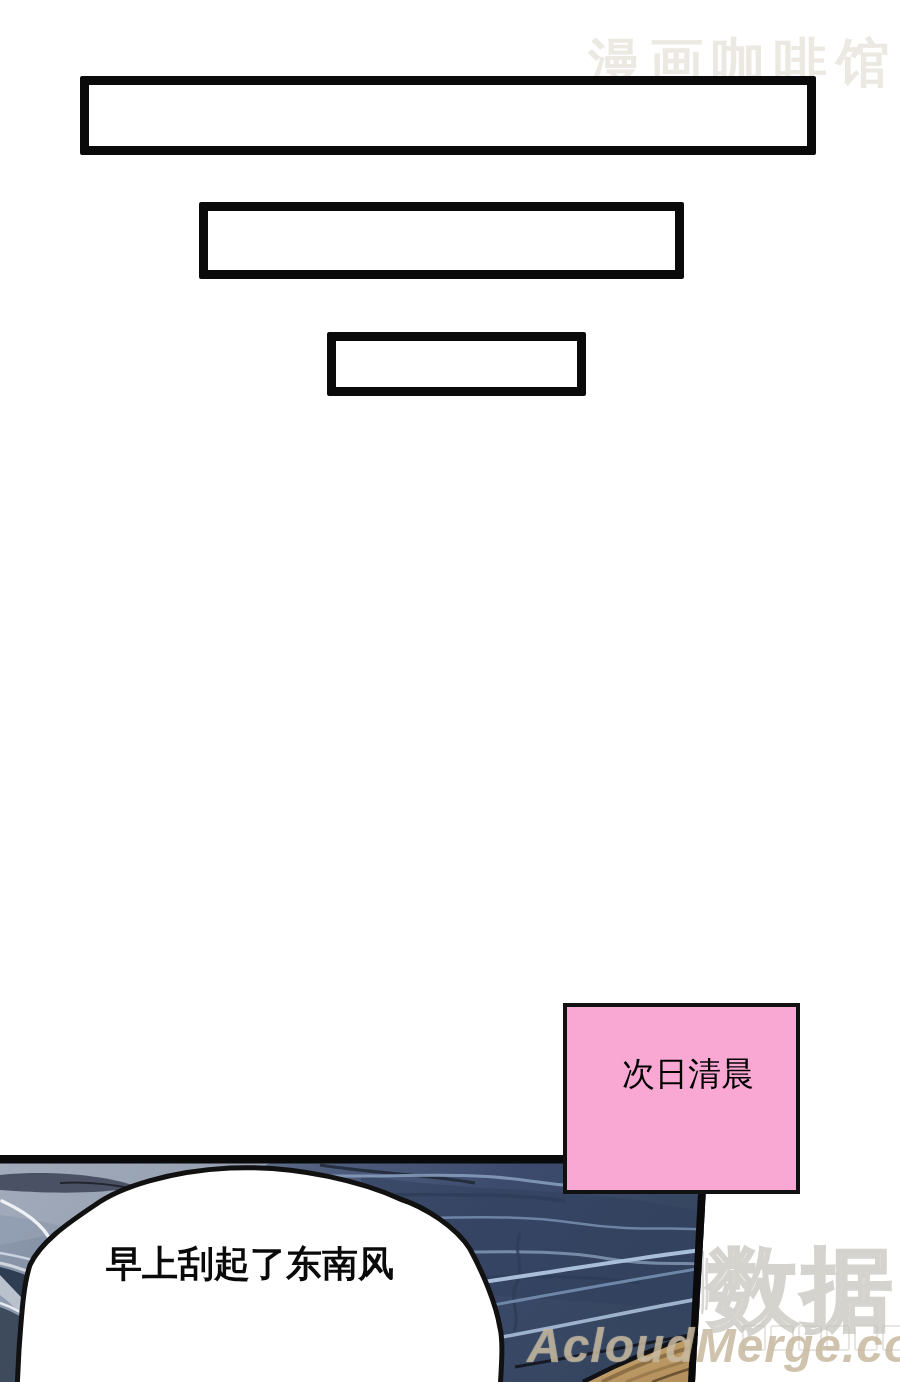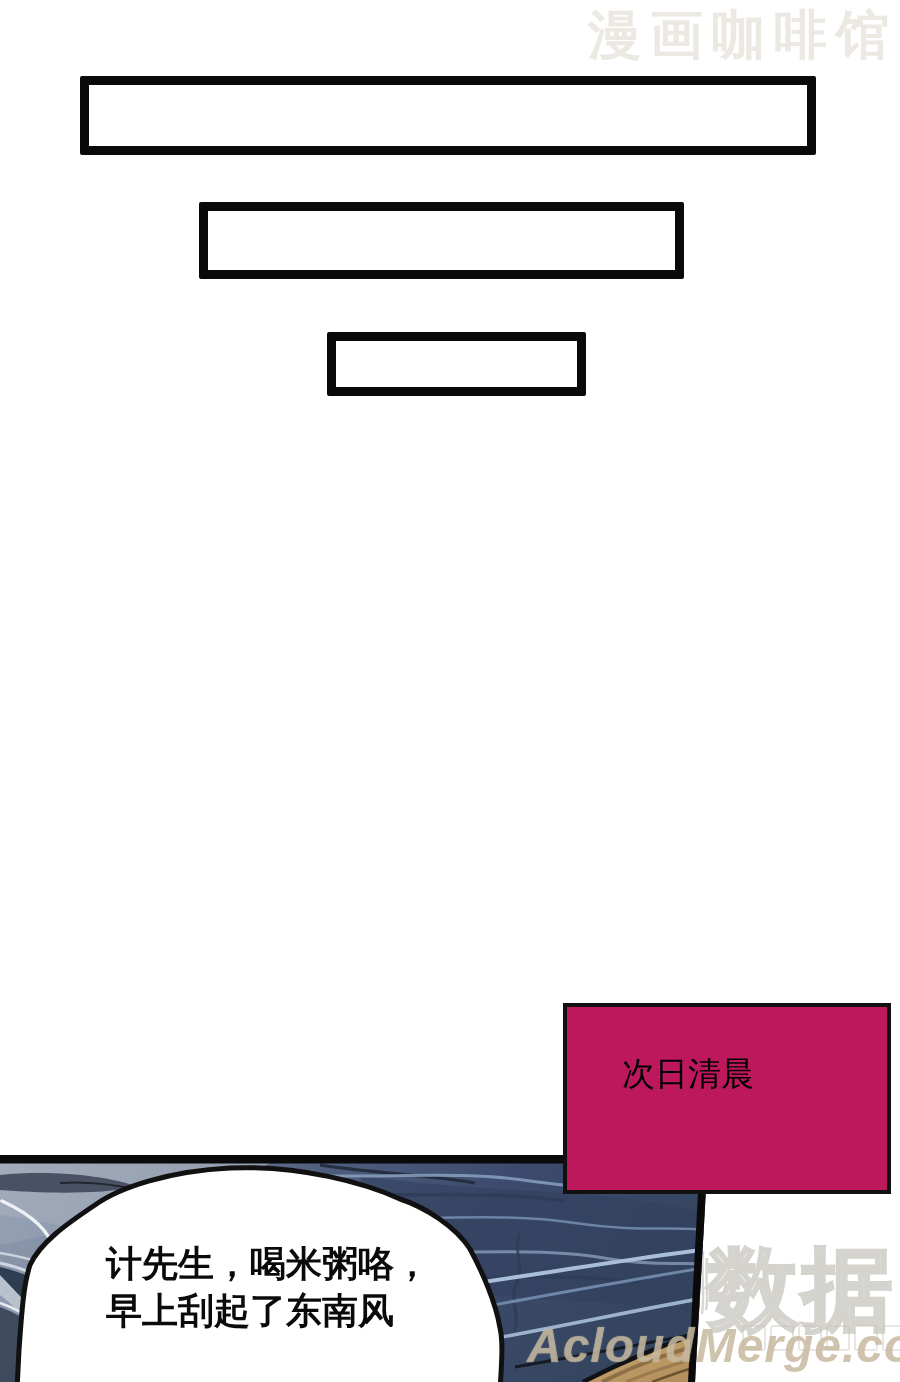--- a/index.html
+++ b/index.html
@@ -1,20 +1,20 @@
 <!DOCTYPE html>
 <html><head>
 <meta charset="utf-8">
 <style>
   html,body{margin:0;padding:0;background:#ffffff;}
   #page{position:relative;width:900px;height:1382px;overflow:hidden;background:#ffffff;
         font-family:"Liberation Sans","DejaVu Sans",sans-serif;}
 
   
-  .top-watermark{position:absolute;left:588px;top:0;z-index:1;
+  .top-watermark{position:absolute;left:588px;top:28px;z-index:1;
     font-size:53px;font-weight:700;letter-spacing:9px;color:#ece9e3;white-space:nowrap;}
 
   
   .empty-box{position:absolute;z-index:1;background:#ffffff;border:9px solid #0a0a0a;
     box-sizing:border-box;border-radius:2px;}
   .box1{left:80px;top:76px;width:736px;height:79px;}
   .box2{left:199px;top:202px;width:485px;height:77px;}
   .box3{left:327px;top:332px;width:259px;height:64px;}
 
   
@@ -23,22 +23,22 @@
   
   .mini-boxes{position:absolute;left:742px;top:1325px;z-index:1;display:flex;gap:4px;opacity:.55;}
   .mini-boxes span{width:20px;height:22px;border:2px solid rgba(198,194,186,.75);
     border-radius:3px;display:block;}
 
   
   .water-panel{position:absolute;left:0;top:1155px;width:710px;height:227px;z-index:2;
     clip-path:polygon(0 0,708px 0,695px 227px,0 227px);}
 
   
-  .caption-box{position:absolute;left:563px;top:1003px;width:328px;height:191px;z-index:3;
-    background:#be185d;border:4px solid #111111;box-sizing:border-box;}
+  .caption-box{position:absolute;left:563px;top:1003px;width:237px;height:191px;z-index:3;
+    background:#f9a8d4;border:4px solid #111111;box-sizing:border-box;}
   .caption-text{position:absolute;left:55px;top:44px;font-size:33px;line-height:46.5px;
     font-weight:500;color:#000000;white-space:nowrap;}
 
   
   .speech-text{position:absolute;left:106px;top:1241px;z-index:3;font-size:36px;
     line-height:46.5px;font-weight:700;color:#0a0a0a;white-space:nowrap;}
 
   
   .site-watermark{position:absolute;left:527px;top:1320px;z-index:4;font-size:48px;
     line-height:52px;font-style:italic;font-weight:700;letter-spacing:1px;
@@ -131,19 +131,18 @@
     </svg>
   </div>
 
   <div class="caption-box">
     <div class="caption-text">
       <div>次日清晨</div>
     </div>
   </div>
 
   <div class="speech-text">
-    <div>计先生，喝米粥咯，</div>
     <div>早上刮起了东南风</div>
   </div>
 
   <div class="site-watermark">AcloudMerge.com</div>
 
 </div>
 
 </body></html>

